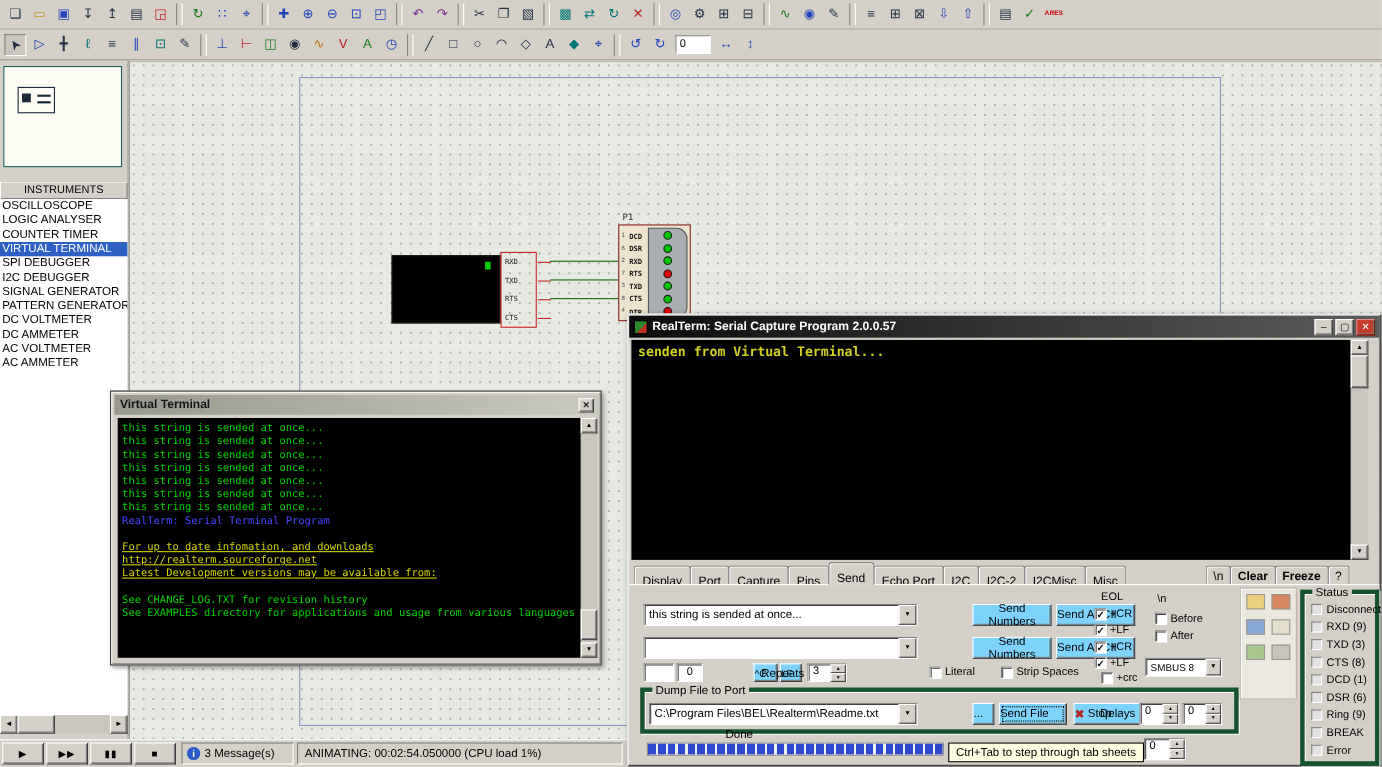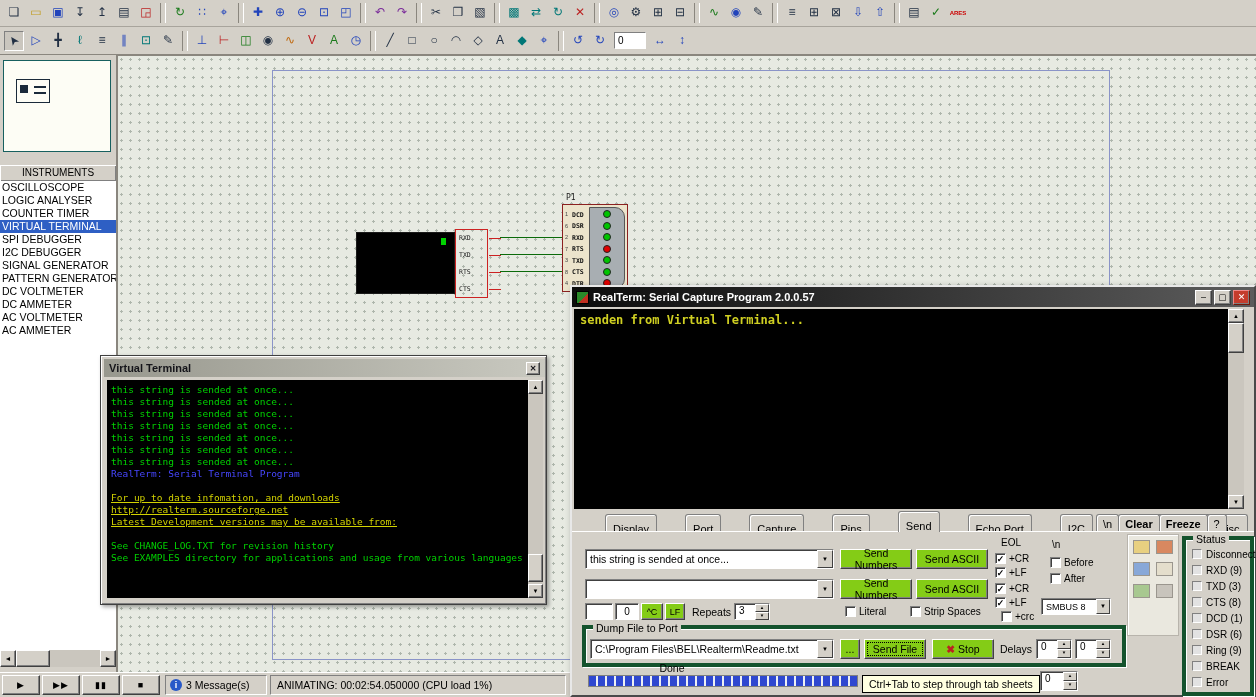--- a/index.html
+++ b/index.html
@@ -78,31 +78,31 @@
   #rt-appicon{width:13px;height:13px;background:linear-gradient(135deg,#2a8a2a 55%,#c03020 55%);border:1px solid #000;}
   #rt-title-text{font-size:11px;font-weight:700;color:#fff;}
   #rt-btns{margin-left:auto;display:flex;gap:2px;}
   .ttl-btn{width:17px;height:15px;font-size:9px;line-height:13px;text-align:center;}
   .ttl-btn.close{background:#c43c2c;color:#fff;border-color:#e88 #701808 #701808 #e88;}
   #rt-term{left:2px;top:22px;width:654px;height:200px;background:#000;padding:4px 6px;font-family:"DejaVu Sans Mono",monospace;font-size:12px;font-weight:700;color:#cfcf22;}
   #rt-vscroll{left:656px;top:22px;width:16px;height:200px;background:#cac6be;}
   #rtm-up{left:0;top:0;width:16px;} #rtm-down{left:0;bottom:0;width:16px;}
   #rt-vthumb{left:0;top:14px;width:16px;height:30px;}
   #rt-tabs{left:4px;top:224px;height:21px;display:flex;align-items:flex-end;}
-  .rt-tab{height:18px;padding:5px 7px;font-size:11px;line-height:18px;background:#d4d0c8;border:1px solid #808080;border-bottom:none;border-radius:3px 3px 0 0;margin-right:-1px;box-shadow:inset 1px 1px #fff;white-space:nowrap;margin-left:29px;}
+  .rt-tab{height:18px;padding:5px 7px;font-size:11px;line-height:18px;background:#d4d0c8;border:1px solid #808080;border-bottom:none;border-radius:3px 3px 0 0;margin-right:-1px;box-shadow:inset 1px 1px #fff;white-space:nowrap;}
   .rt-tab.active{height:21px;position:relative;z-index:2;}
   #rt-aux{left:524px;top:224px;height:21px;display:flex;align-items:flex-end;}
   .rt-aux-tab{height:18px;padding:0 6px;font-size:11px;line-height:18px;background:#d4d0c8;border:1px solid #808080;border-bottom:none;border-radius:3px 3px 0 0;margin-right:-1px;box-shadow:inset 1px 1px #fff;white-space:nowrap;}
   .rt-aux-tab.bold{font-weight:700;}
   #rt-panel{left:0;top:244px;width:682px;height:164px;background:#d4d0c8;border-top:1px solid #fff;}
 
   .combo{position:absolute;background:#fff;border:1px solid;border-color:#808080 #fff #fff #808080;box-shadow:inset 1px 1px #404040;display:flex;align-items:center;}
   .combo .val{flex:1;font-size:10.5px;padding:0 4px;white-space:nowrap;overflow:hidden;}
   .combo .drop{width:16px;align-self:stretch;background:#d4d0c8;border:1px solid;border-color:#fff #404040 #404040 #fff;font-size:6px;text-align:center;line-height:16px;}
-  .btn{position:absolute;background:#84cc16;border:1px solid;border-color:#fff #404040 #404040 #fff;box-shadow:inset -1px -1px #808080;font-size:10.5px;text-align:center;display:flex;align-items:center;justify-content:center;gap:3px;}
+  .btn{position:absolute;background:#7dd3fc;border:1px solid;border-color:#fff #404040 #404040 #fff;box-shadow:inset -1px -1px #808080;font-size:10.5px;text-align:center;display:flex;align-items:center;justify-content:flex-start;gap:3px;margin-left:44px;}
   .btn.focused{outline:1px dotted #000;outline-offset:-4px;}
   .cb{position:absolute;display:flex;align-items:center;gap:3px;font-size:10px;white-space:nowrap;}
   .cb .box{width:11px;height:11px;background:#fff;border:1px solid;border-color:#808080 #fff #fff #808080;box-shadow:inset 1px 1px #404040;font-size:9px;line-height:10px;text-align:center;font-weight:700;}
   .cb.checked .box::before{content:"✓";}
   .spin{position:absolute;background:#fff;border:1px solid;border-color:#808080 #fff #fff #808080;box-shadow:inset 1px 1px #404040;display:flex;}
   .spin .sval{flex:1;font-size:10px;padding:1px 0 0 4px;}
   .spin .sbtns{width:14px;display:flex;flex-direction:column;}
   .spin .sbtns div{flex:1;background:#d4d0c8;border:1px solid;border-color:#fff #404040 #404040 #fff;font-size:4.5px;line-height:6px;text-align:center;}
   .lbl{position:absolute;font-size:10.5px;white-space:nowrap;}
   .groupbox{position:absolute;border:4px solid #14532d;box-shadow:inset 1px 1px #fff,1px 1px 0 #fff;}

